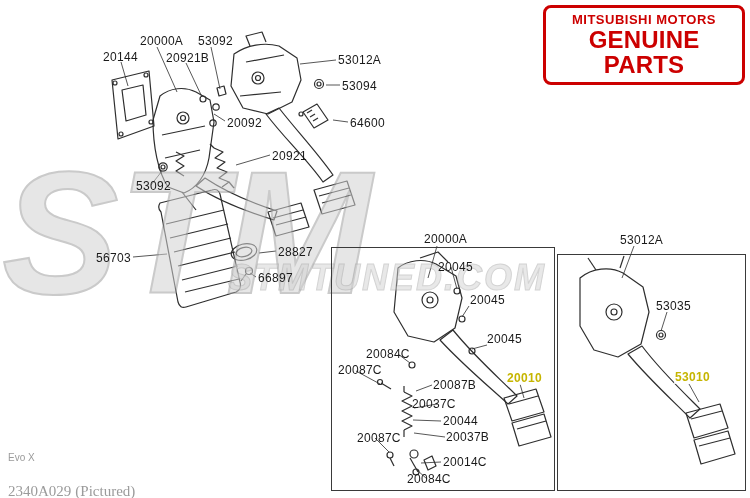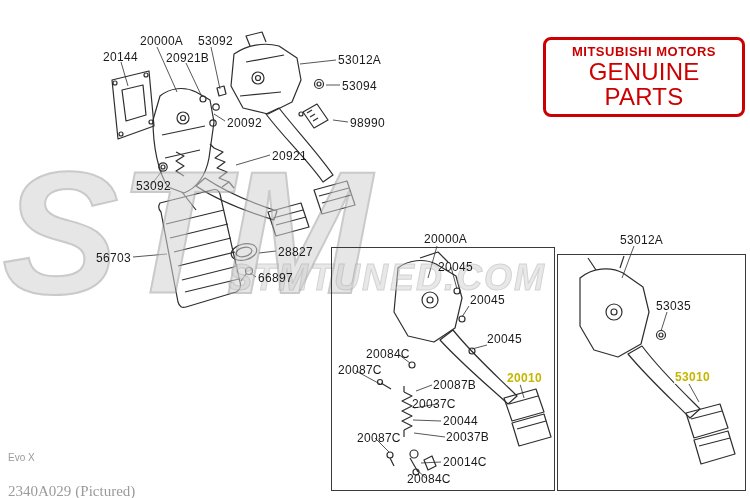--- a/index.html
+++ b/index.html
@@ -5,23 +5,23 @@
   html,body{margin:0;padding:0;background:#fff;}
   #stage{position:relative;width:750px;height:498px;background:#fff;overflow:hidden;
          font-family:"Liberation Sans",sans-serif;}
   svg{position:absolute;left:0;top:0;}
   .lbl{position:absolute;font-size:12px;color:#1a1a1a;white-space:nowrap;letter-spacing:.3px;z-index:6;}
   .hl{font-weight:700;color:#c6b500;background:rgba(255,255,255,.8);padding:0 1px;}
   .inset{position:absolute;border:1px solid #3a3a3a;z-index:4;}
   #box1{left:331px;top:247px;width:222px;height:242px;}
   #box2{left:557px;top:254px;width:187px;height:235px;}
   #brand{position:absolute;right:5px;top:5px;width:192px;border:3px solid #cc0000;border-radius:8px;
-         background:#fff;text-align:center;padding:4px 2px 5px;z-index:8;margin-top:32px;}
+         background:#fff;text-align:center;padding:4px 2px 5px;z-index:8;}
   #brand .b1{font-size:13px;font-weight:700;color:#cc0000;letter-spacing:.5px;}
-  #brand .b2{font-size:24px;font-weight:400;color:#cc0000;letter-spacing:.2px;line-height:1.05;text-align:center;}
+  #brand .b2{font-size:24px;font-weight:700;color:#cc0000;letter-spacing:.2px;line-height:1.05;text-align:center;}
   #footer{position:absolute;left:8px;top:452px;color:#9b9b9b;z-index:6;}
   #footer .f1{font-size:10px;}
   #footer .f2{font-size:15px;margin-top:20px;font-family:Liberation Serif, serif;}
   #footer .f2 span{margin-right:4px;}
 </style>
 </head>
 <body>
 
 <div id="stage">
 
@@ -183,21 +183,21 @@
 
   <div id="box1" class="inset"></div>
   <div id="box2" class="inset"></div>
 
   <span class="lbl" style="left:103px;top:50px">20144</span>
   <span class="lbl" style="left:140px;top:34px">20000A</span>
   <span class="lbl" style="left:198px;top:34px">53092</span>
   <span class="lbl" style="left:166px;top:51px">20921B</span>
   <span class="lbl" style="left:338px;top:53px">53012A</span>
   <span class="lbl" style="left:342px;top:79px">53094</span>
-  <span class="lbl" style="left:350px;top:116px">98990</span>
+  <span class="lbl" style="left:350px;top:116px">64600</span>
   <span class="lbl" style="left:227px;top:116px">20092</span>
   <span class="lbl" style="left:272px;top:149px">20921</span>
   <span class="lbl" style="left:136px;top:179px">53092</span>
   <span class="lbl" style="left:278px;top:245px">28827</span>
   <span class="lbl" style="left:96px;top:251px">56703</span>
   <span class="lbl" style="left:258px;top:271px">66897</span>
 
   <span class="lbl" style="left:424px;top:232px">20000A</span>
   <span class="lbl" style="left:438px;top:260px">20045</span>
   <span class="lbl" style="left:470px;top:293px">20045</span>

